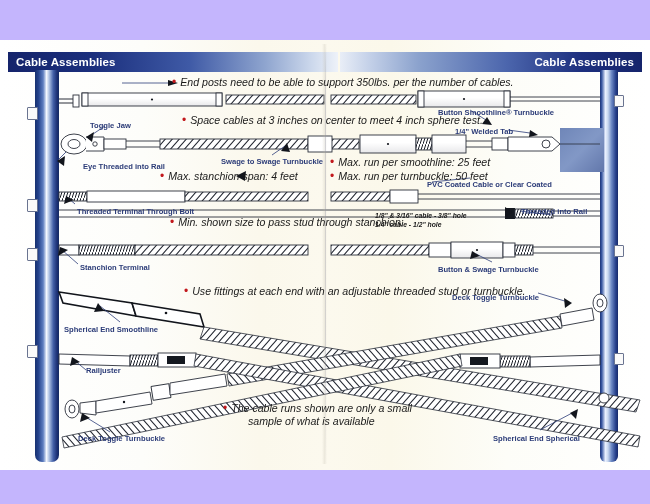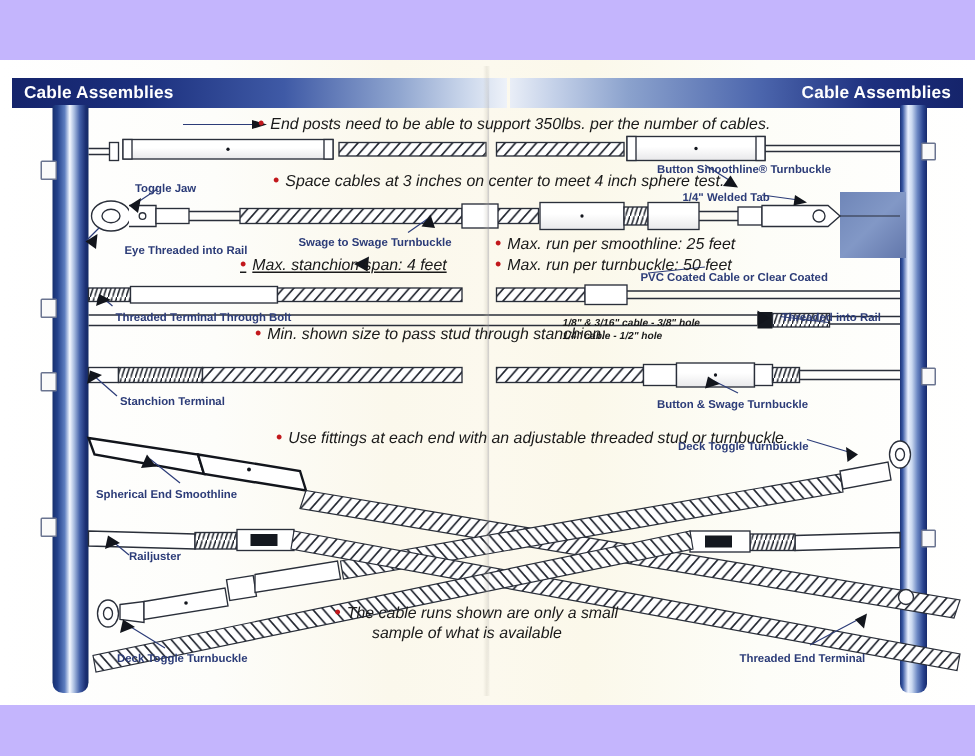--- a/index.html
+++ b/index.html
@@ -270,38 +270,38 @@
     </g>
   </svg>
 
   <div class="fold2"></div>
   <div class="fold"></div>
 
   <div class="bullet" style="left:172px;top:75px;">End posts need to be able to support 350lbs. per  the number of cables.</div>
   <div class="bullet" style="left:182px;top:113px;">Space cables at 3 inches on center to meet 4 inch sphere test.</div>
   <div class="bullet" style="left:330px;top:155px;">Max. run per smoothline: 25 feet</div>
   <div class="bullet" style="left:330px;top:169px;">Max. run per turnbuckle: 50 feet</div>
-  <div class="bullet" style="left:160px;top:169px;text-decoration:underline;">Max. stanchion span: 4 feet</div>
+  <div class="bullet" style="left:160px;top:169px;">Max. stanchion span: 4 feet</div>
   <div class="bullet" style="left:170px;top:215px;">Min. shown size to pass stud through stanchion:</div>
   <div class="bullet" style="left:184px;top:284px;">Use fittings at each end with an adjustable threaded stud or turnbuckle.</div>
   <div class="bullet" style="left:223px;top:401px;">The cable runs shown are only a small</div>
   <div class="bullet nodot" style="left:248px;top:414px;">sample of what is available</div>
 
   <div class="spec" style="left:375px;top:212px;">1/8" &amp; 3/16" cable - 3/8" hole</div>
   <div class="spec" style="left:375px;top:221px;">1/4" cable - 1/2" hole</div>
 
   <div class="callout" style="left:438px;top:108px;text-align:right;">Button Smoothline® Turnbuckle</div>
   <div class="callout" style="left:455px;top:127px;">1/4" Welded Tab</div>
   <div class="callout" style="left:90px;top:121px;">Toggle Jaw</div>
   <div class="callout" style="left:66px;top:162px;padding-left:17px;">Eye Threaded into Rail</div>
-  <div class="callout" style="left:199px;top:157px;">Swage to Swage Turnbuckle</div>
+  <div class="callout" style="left:221px;top:157px;">Swage to Swage Turnbuckle</div>
   <div class="callout" style="left:427px;top:180px;">PVC Coated Cable or Clear Coated</div>
   <div class="callout" style="left:521px;top:207px;text-align:center;">Threaded into Rail</div>
   <div class="callout" style="left:77px;top:207px;">Threaded Terminal Through Bolt</div>
   <div class="callout" style="left:80px;top:263px;">Stanchion Terminal</div>
   <div class="callout" style="left:438px;top:265px;">Button &amp; Swage Turnbuckle</div>
   <div class="callout" style="left:452px;top:293px;">Deck Toggle Turnbuckle</div>
   <div class="callout" style="left:64px;top:325px;">Spherical End Smoothline</div>
   <div class="callout" style="left:86px;top:366px;">Railjuster</div>
   <div class="callout" style="left:78px;top:434px;">Deck Toggle Turnbuckle</div>
-  <div class="callout" style="left:493px;top:434px;">Threaded End Terminal</div>
+  <div class="callout" style="left:493px;top:434px;">Spherical End Spherical</div>
 
 </div>
 
 </body></html>

